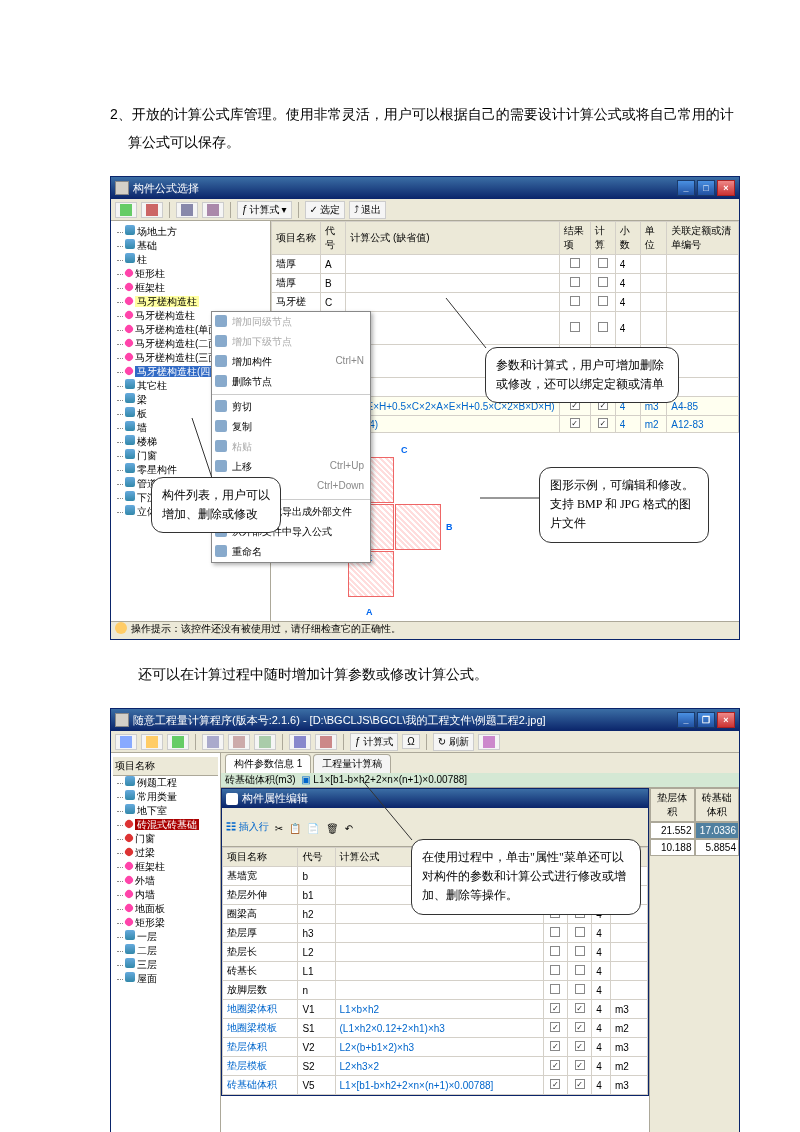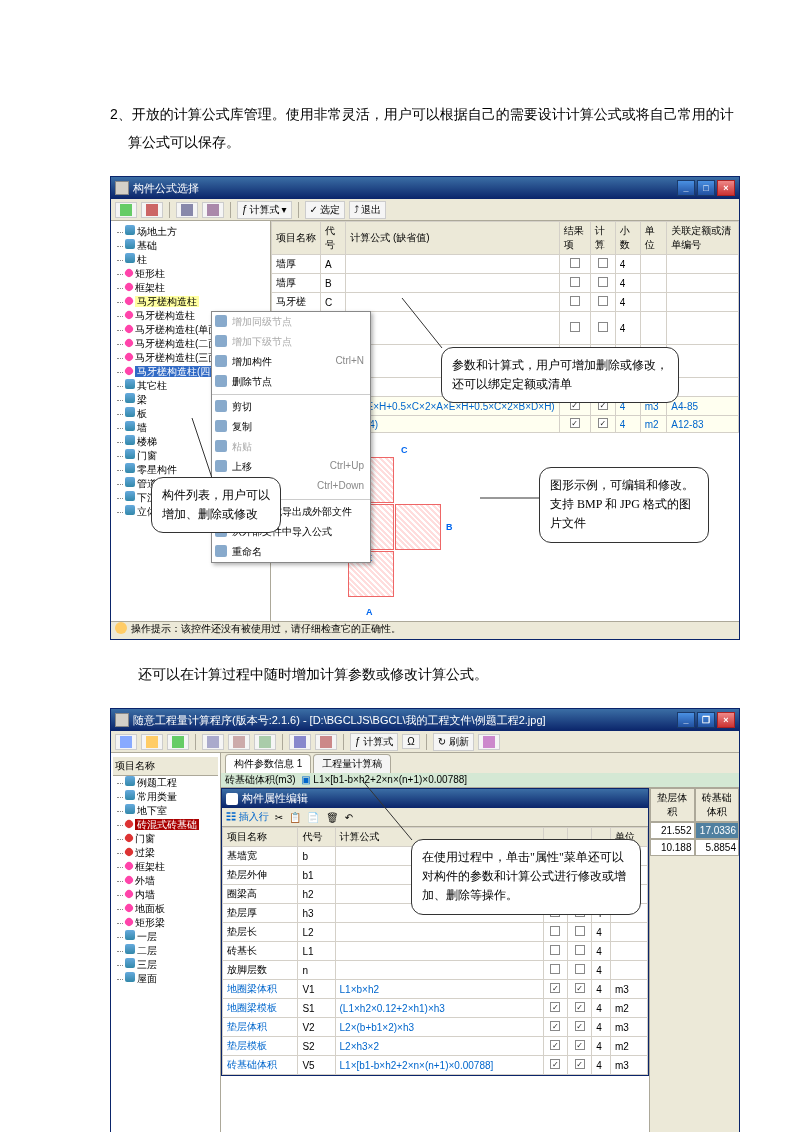--- a/index.html
+++ b/index.html
@@ -74,21 +74,21 @@
 .body2 { display:flex; min-height: 380px; background:#fff; }
 .tree-pane2 { width:110px; border-right:1px solid #aca899; background:#fff; padding:4px 2px; font-size:10px;}
 .right2 { flex:1; display:flex; flex-direction:column; }
 .tabbar { height:20px; display:flex; align-items:flex-end; background:#ece9d8; padding-left:4px; gap:2px;}
 .tab { padding:2px 8px; border:1px solid #aca899; border-bottom:none; background:#f5f5f5; font-size:10px; border-radius:4px 4px 0 0;}
 .tab.active { background:#fff;}
 .formula-row { background:#d4e8d4; padding:0 4px; font-size:10px; border-bottom:1px solid #aca899;}
 .propwin { border:1px solid #0a246a; margin:0; }
 .propwin .pw-title { background:linear-gradient(#3b6ea5,#0a246a); color:#fff; padding:2px 4px; font-size:11px; display:flex; align-items:center; gap:4px;}
 .propwin .pw-title .pw-ico { width:12px; height:12px; background:#fff; border-radius:2px;}
-.pw-tool { background:#ece9d8; padding:2px 4px; font-size:10px; display:flex; gap:6px; align-items:center; border-bottom:1px solid #aca899;}
+.pw-tool { background:#ece9d8; padding:12px 4px; font-size:10px; display:flex; gap:6px; align-items:flex-end; border-bottom:1px solid #aca899;}
 .side-totals { width:90px; background:#ece9d8; border-left:1px solid #aca899; font-size:10px;}
 .side-totals .cellh { background:#ece9d8; border:1px solid #aca899; padding:2px; text-align:center;}
 .side-totals .cellv { background:#fff; border:1px solid #aca899; padding:2px; text-align:right;}
 .side-totals .cellv.hl2 { background:#5080a0; color:#fff;}
 
 .blue-link { color:#06c;}
 .strike { color:#aaa;}
 </style>
 </head>
 <body>
@@ -324,21 +324,21 @@
         </div>
       </div>
     </div>
   </div>
 
   <div class="statusbar">
     <span class="sico"></span>
     <span>操作提示：该控件还没有被使用过，请仔细检查它的正确性。</span>
   </div>
 
-  <div class="callout" style="right:60px; top:170px; width:238px;">
+  <div class="callout" style="right:60px; top:170px; width:194px;">
     <span>参数和计算式，用户可增加删除或修改，还可以绑定定额或清单</span>
     <svg style="position:absolute;left:-30px;top:-30px;width:40px;height:40px;overflow:visible">
           <path d="M30 30 L-10 -20" stroke="#333" fill="none"></path>
         </svg>
   </div>
   <div class="callout" style="left:40px; top:300px; width:130px;">
     <span>构件列表，用户可以增加、删除或修改</span>
     <svg style="position:absolute;left:60px;top:-30px;width:30px;height:30px;overflow:visible">
           <path d="M0 30 L-20 -30" stroke="#333" fill="none"></path>
         </svg>

